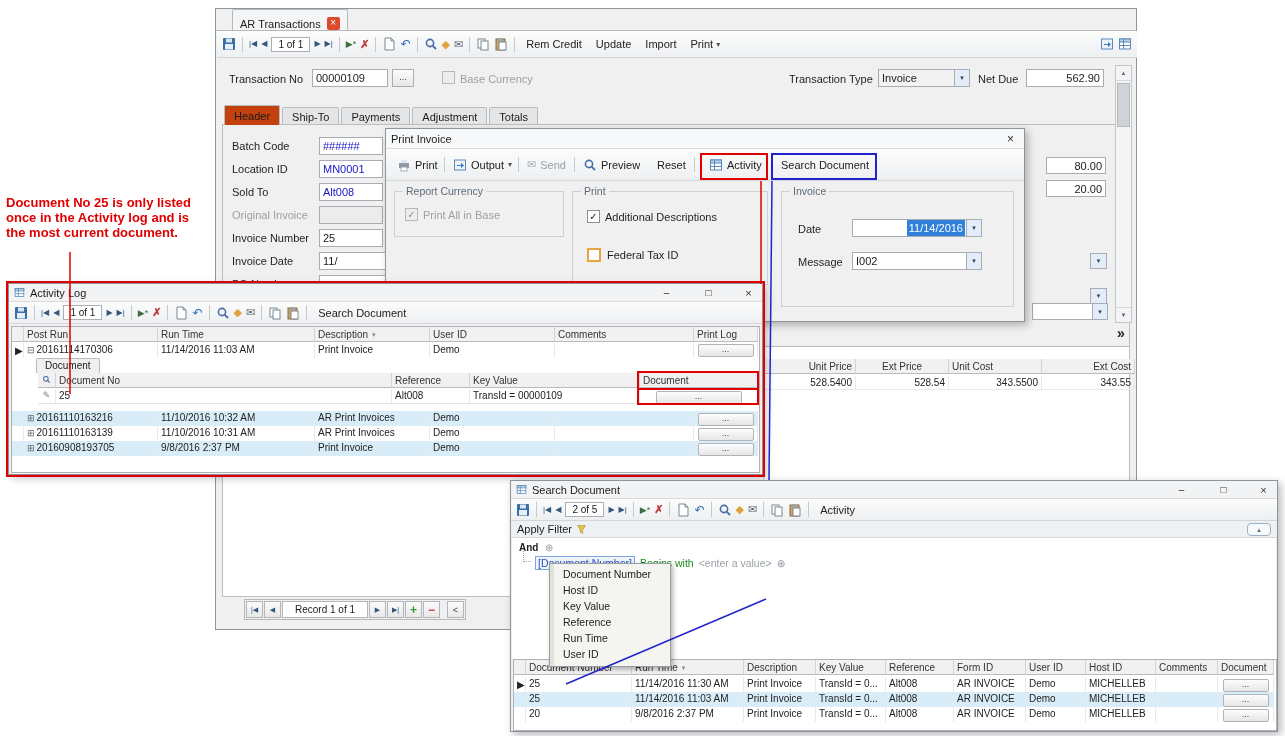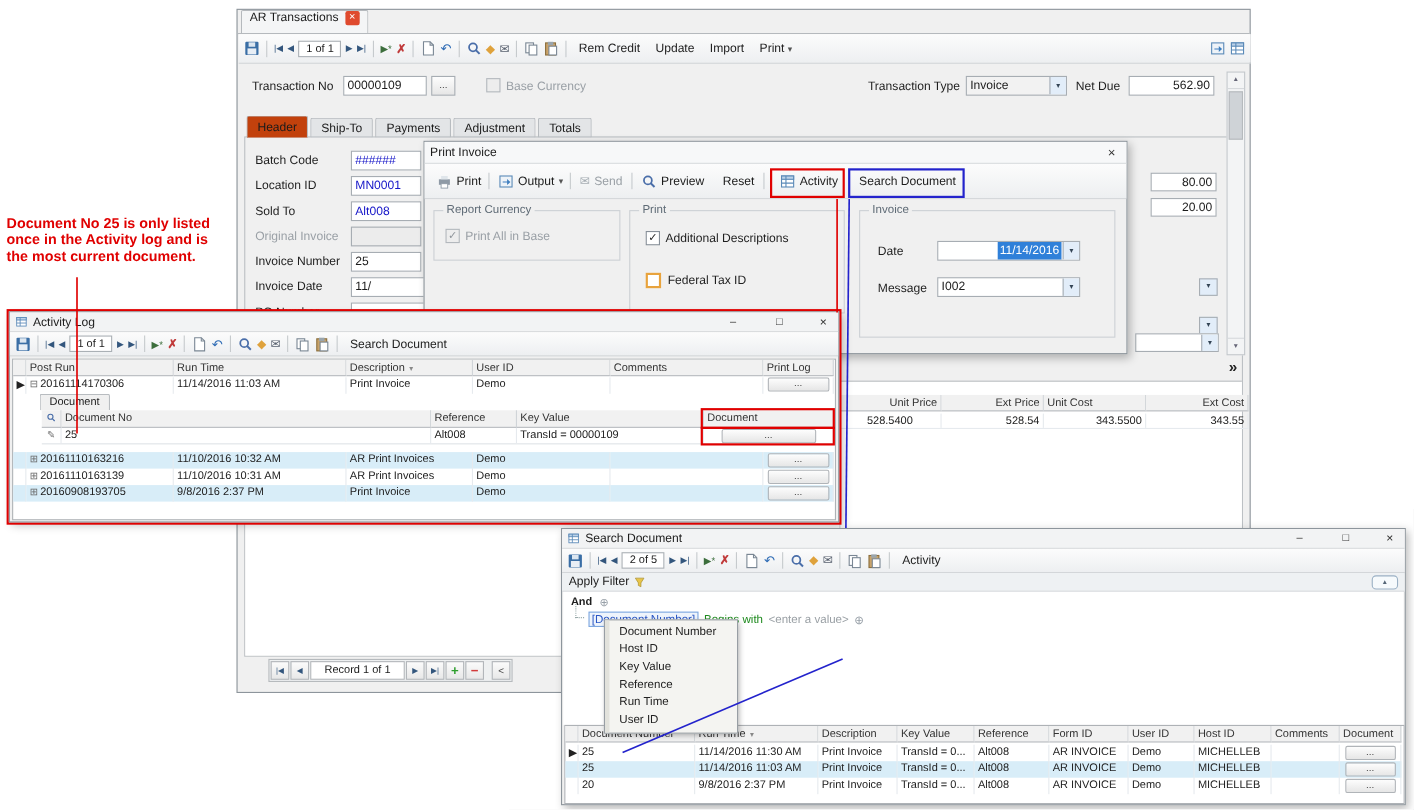--- a/index.html
+++ b/index.html
@@ -93,21 +93,21 @@
 <symbol id="i-out" viewBox="0 0 14 14">
         <rect x="1.5" y="2" width="11" height="10" fill="#eef3f8" stroke="#5b8ab8"></rect>
         <path d="M4 7h4V4.8L11 7.5 8 10.2V8H4z" fill="#3f7fbf"></path>
       </symbol>
 </defs>
 </svg>
 
 <div id="canvas">
 
   <div class="win" style="left:215px;top:8px;width:922px;height:622px;z-index:1">
-    <div class="abs" style="left:3px;top:0;height:21px;display:flex;align-items:flex-start;gap:6px;padding:0 7px;border:1px solid #b5b9bd;border-bottom:none;background:#f4f5f6;border-radius:2px 2px 0 0">
+    <div class="abs" style="left:16px;top:0;height:21px;display:flex;align-items:flex-end;gap:6px;padding:0 7px;border:1px solid #b5b9bd;border-bottom:none;background:#f4f5f6;border-radius:2px 2px 0 0">
       <span>AR Transactions</span>
       <span style="width:13px;height:13px;background:#df4a2e;color:#fff;font-size:10px;line-height:12px;text-align:center;border-radius:2px">×</span>
     </div>
     <div class="abs" style="left:0;top:21px;right:0;height:1px;background:#b5b9bd"></div>
 
     <div class="tb" style="left:1px;top:22px;width:920px;height:27px">
       <svg class="svgi">
           <use href="#i-floppy"></use>
         </svg>
       <span class="sep"></span>
@@ -233,26 +233,26 @@
       <div class="abs" style="left:0;top:0;right:0;height:15px;border-bottom:1px solid #d6d9dc;text-align:center;font-size:6px;line-height:14px;color:#667"><span>▲</span></div>
       <div class="abs" style="left:1px;top:17px;width:13px;height:44px;background:#cfd3d7;border:1px solid #b6babd"></div>
       <div class="abs" style="left:0;bottom:0;right:0;height:15px;border-top:1px solid #d6d9dc;text-align:center;font-size:6px;line-height:14px;color:#667"><span>▼</span></div>
     </div>
     <span class="abs" style="left:901px;top:316px;font-size:14px;font-weight:bold;color:#222">»</span>
 
     <div class="abs" style="left:7px;top:337px;width:906px;height:250px;background:#fff;border-top:1px solid #b6babd"></div>
     <div class="abs" style="left:547px;top:337px;width:1px;height:250px;background:#d4d8dc"></div>
     <div class="abs gr ghead" style="left:547px;top:350px;width:372px;grid-template-columns:93px 93px 93px 93px">
       <div style="text-align:right">Unit Price</div>
-      <div style="text-align:right">Ext Price</div>
+      <div style="text-align:center">Ext Price</div>
       <div style="">Unit Cost</div>
       <div style="text-align:right">Ext Cost</div>
     </div>
     <div class="abs gr grow" style="left:547px;top:367px;width:372px;grid-template-columns:93px 93px 93px 93px;border-bottom:1px solid #e6eaee">
-      <div style="text-align:center">528.5400</div>
+      <div style="text-align:right">528.5400</div>
       <div style="text-align:right">528.54</div>
       <div style="text-align:right">343.5500</div>
       <div style="text-align:right">343.55</div>
     </div>
 
     <div class="abs" style="left:28px;top:590px;height:21px;display:flex;align-items:center;gap:1px;border:1px solid #b6babd;background:#eef0f1;padding:1px">
       <div class="navbtn">
           <span>|◀</span>
         </div>
       <div class="navbtn">

